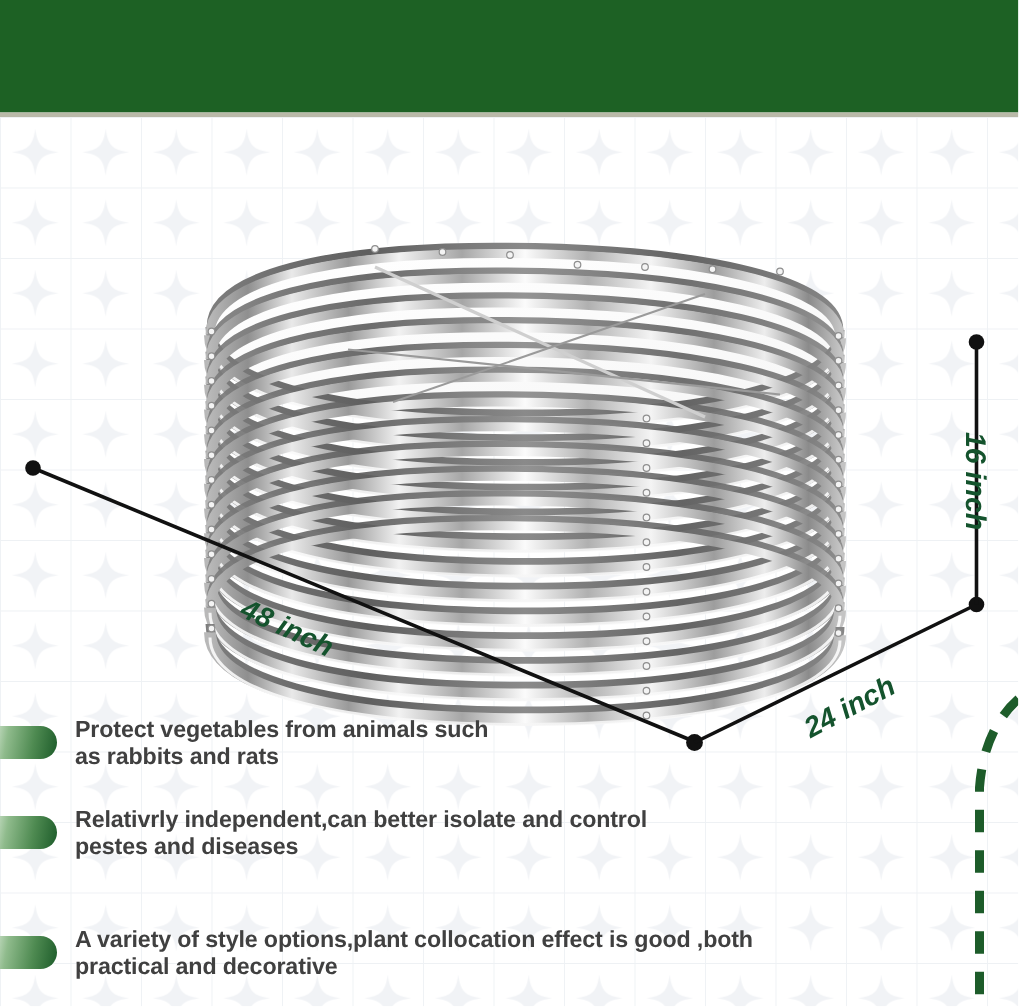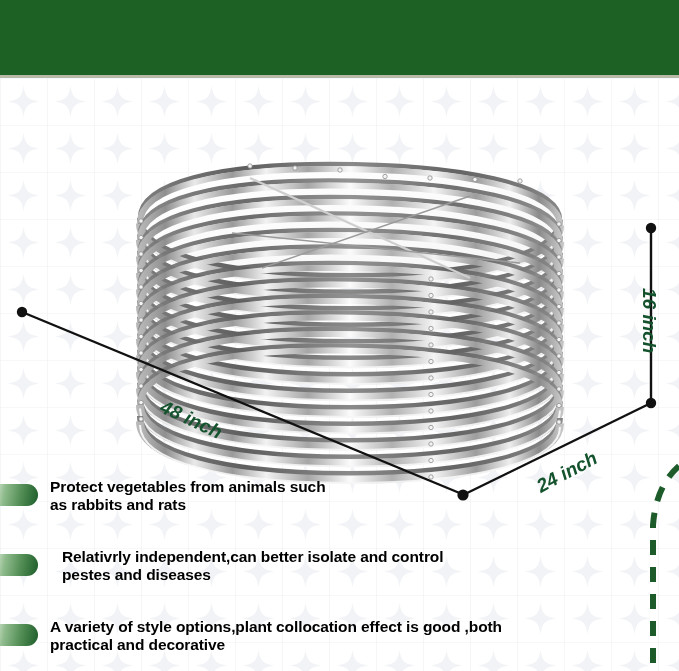--- a/index.html
+++ b/index.html
@@ -67,33 +67,33 @@
 
   
   .features{
     position:absolute;left:0;top:470px;width:679px;height:201px;z-index:4;
   }
   .feature-row{
     position:absolute;left:0;width:679px;height:58px;
     display:flex;align-items:flex-start;
   }
   .feature-row:nth-child(1){top:8px;}
-  .feature-row:nth-child(2){top:78px;gap:12px;}
+  .feature-row:nth-child(2){top:68px;}
   .feature-row:nth-child(3){top:148px;}
 
   .bullet-pill{
     flex:0 0 auto;
     width:42px;height:22px;
     margin-left:-4px;margin-top:6px;
     border-radius:0 14px 14px 0;
     background:linear-gradient(100deg,#cfe3cd 0%,#8fbb8c 22%,#4e8a51 62%,#1d5c2a 100%);
   }
   .feature-text{
     margin-left:12px;
-    color:#000000;
+    color:#404040;
     font-family:"Liberation Sans", sans-serif;
     font-weight:bold;
     font-size:15.5px;
     line-height:1.14;
     letter-spacing:-0.1px;
     white-space:pre-line;
   }
 </style>
 </head>
 <body>

